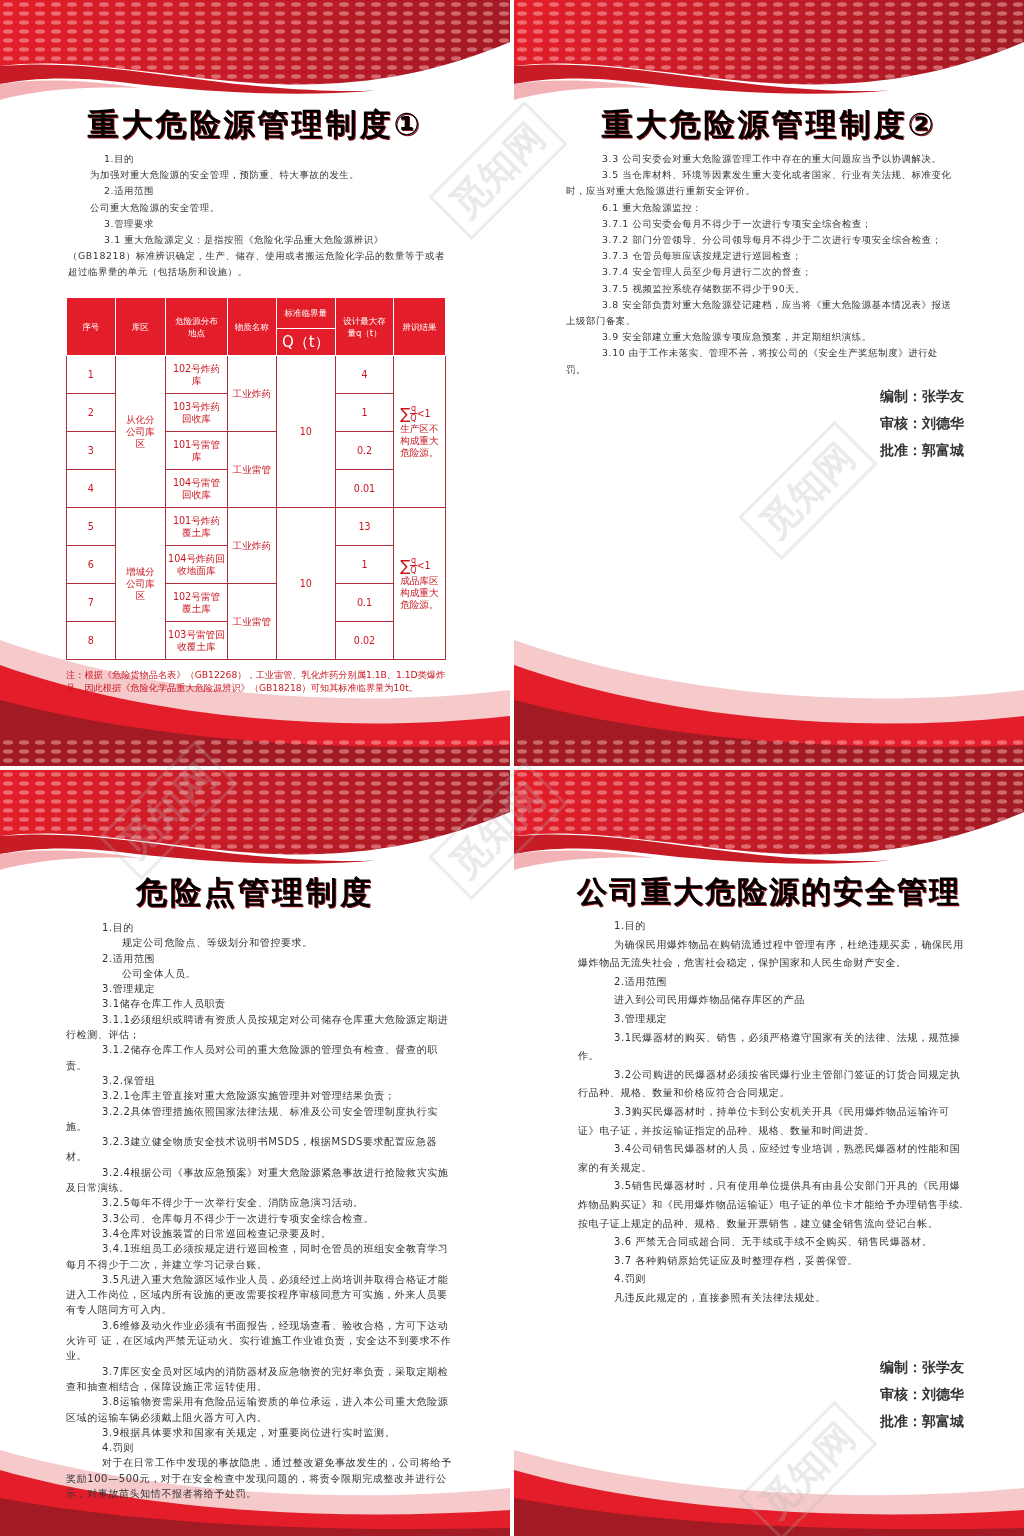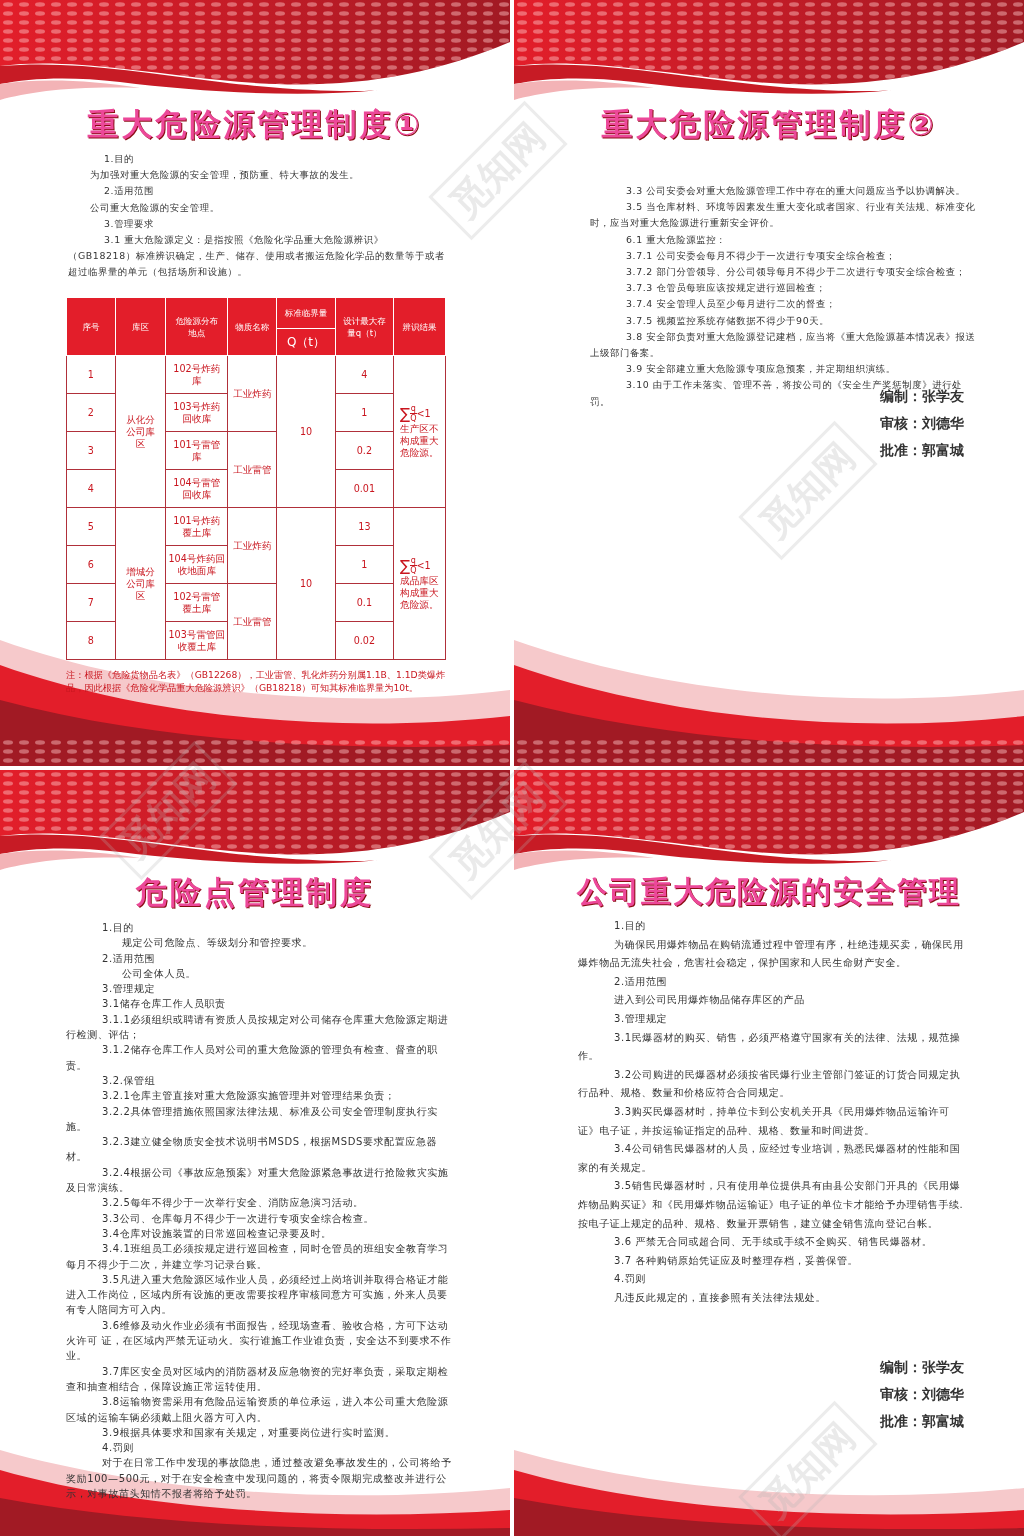--- a/index.html
+++ b/index.html
@@ -7,21 +7,21 @@
          font-family: "DejaVu Sans", "Liberation Sans", sans-serif; }
   .sheet { position: absolute; width: 1024px; height: 1536px; left: 0; top: 0; }
   .panel { position: absolute; width: 510px; height: 766px; overflow: hidden; background: #fff; }
   .p1 { left: 0; top: 0; }
   .p2 { left: 514px; top: 0; }
   .p3 { left: 0; top: 770px; }
   .p4 { left: 514px; top: 770px; }
   .bg { position: absolute; left: 0; top: 0; width: 510px; height: 766px; z-index: 0; }
   .content { position: absolute; left: 0; top: 0; width: 510px; height: 766px; z-index: 2; }
   .title { position: absolute; left: 0; width: 510px; text-align: center; font-weight: bold;
-           color: #ec4899; letter-spacing: 3px; text-shadow: 1px 1px 0 #8a0c12; }
+           color: #000000; letter-spacing: 3px; text-shadow: 1px 1px 0 #8a0c12; }
   .body-text { position: absolute; color: #333; font-size: 9.4px; line-height: 16.2px; letter-spacing: 0.6px; }
   .body-text p { margin: 0; }
   .ind1 { text-indent: 36px; }
   .ind2 { text-indent: 56px; }
   .sig { position: absolute; color: #333; font-size: 14px; line-height: 27px; font-weight: bold; }
   table.haz { position: absolute; left: 66px; top: 297px; width: 380px; border-collapse: collapse;
               font-size: 9.6px; color: #c9161f; text-align: center; }
   table.haz td, table.haz th { border: 1px solid #b0303a; padding: 0; }
   table.haz th { background: #e31e2a; color: #fff; font-weight: normal; font-size: 8.5px; line-height: 12px; border-color: #fff; }
   table.haz td { height: 37px; line-height: 12px; }
@@ -75,21 +75,21 @@
           <tr>
             <th rowspan="2" style="width:54px;height:56px;">序号</th>
             <th rowspan="2" style="width:54px;">库区</th>
             <th rowspan="2" style="width:54px;padding:0 6px;">危险源分布地点</th>
             <th rowspan="2" style="width:54px;">物质名称</th>
             <th style="width:54px;height:30px;padding:0 4px;">标准临界量</th>
             <th rowspan="2" style="width:54px;padding:0 4px;">设计最大存量q（t）</th>
             <th rowspan="2" style="width:54px;">辨识结果</th>
           </tr>
           <tr>
-            <th style="height:26px;font-size:12px;">Q（t）</th>
+            <th style="height:26px;font-size:15px;">Q（t）</th>
           </tr>
         </thead>
         <tbody>
           <tr>
             <td>1</td>
             <td rowspan="4" style="padding:0 6px;">从化分公司库区</td>
             <td style="padding:0 6px;">102号炸药库</td>
             <td rowspan="2">工业炸药</td>
             <td rowspan="4">10</td>
             <td>4</td>
@@ -164,21 +164,21 @@
       <path d="M0 0 H510 V42 C420 80 330 92 220 80 C130 70 60 58 0 66 Z" fill="url(#dots2)"></path>
       <path d="M0 66 C70 60 140 72 220 82 C300 92 360 92 380 90 C300 98 200 92 120 82 C70 76 30 78 0 84 Z" fill="#c71b25"></path>
       <path d="M0 84 C40 78 90 80 140 88 C70 86 30 92 0 100 Z" fill="#f3b3b6"></path>
       <path d="M0 640 C140 690 330 712 510 690 V766 H0 Z" fill="#f6c9cb"></path>
       <path d="M0 665 C140 715 330 736 510 716 V766 H0 Z" fill="#e31e2a"></path>
       <path d="M0 700 C150 740 330 752 510 745 V766 H0 Z" fill="#a11a24"></path>
       <path d="M0 738 H510 V766 H0 Z" fill="url(#dots2)"></path>
     </svg>
     <div class="content">
       <div class="title" style="top:104px;font-size:31px;">重大危险源管理制度②</div>
-      <div class="body-text" style="left:76px;top:151px;width:392px;margin-top:32px;">
+      <div class="body-text" style="left:52px;top:151px;width:392px;">
         <p class="ind1">3.3 公司安委会对重大危险源管理工作中存在的重大问题应当予以协调解决。</p>
         <p class="ind1">3.5 当仓库材料、环境等因素发生重大变化或者国家、行业有关法规、标准变化时，应当对重大危险源进行重新安全评价。</p>
         <p class="ind1">6.1 重大危险源监控：</p>
         <p class="ind1">3.7.1 公司安委会每月不得少于一次进行专项安全综合检查；</p>
         <p class="ind1">3.7.2 部门分管领导、分公司领导每月不得少于二次进行专项安全综合检查；</p>
         <p class="ind1">3.7.3 仓管员每班应该按规定进行巡回检查；</p>
         <p class="ind1">3.7.4 安全管理人员至少每月进行二次的督查；</p>
         <p class="ind1">3.7.5 视频监控系统存储数据不得少于90天。</p>
         <p class="ind1">3.8 安全部负责对重大危险源登记建档，应当将《重大危险源基本情况表》报送上级部门备案。</p>
         <p class="ind1">3.9 安全部建立重大危险源专项应急预案，并定期组织演练。</p>

